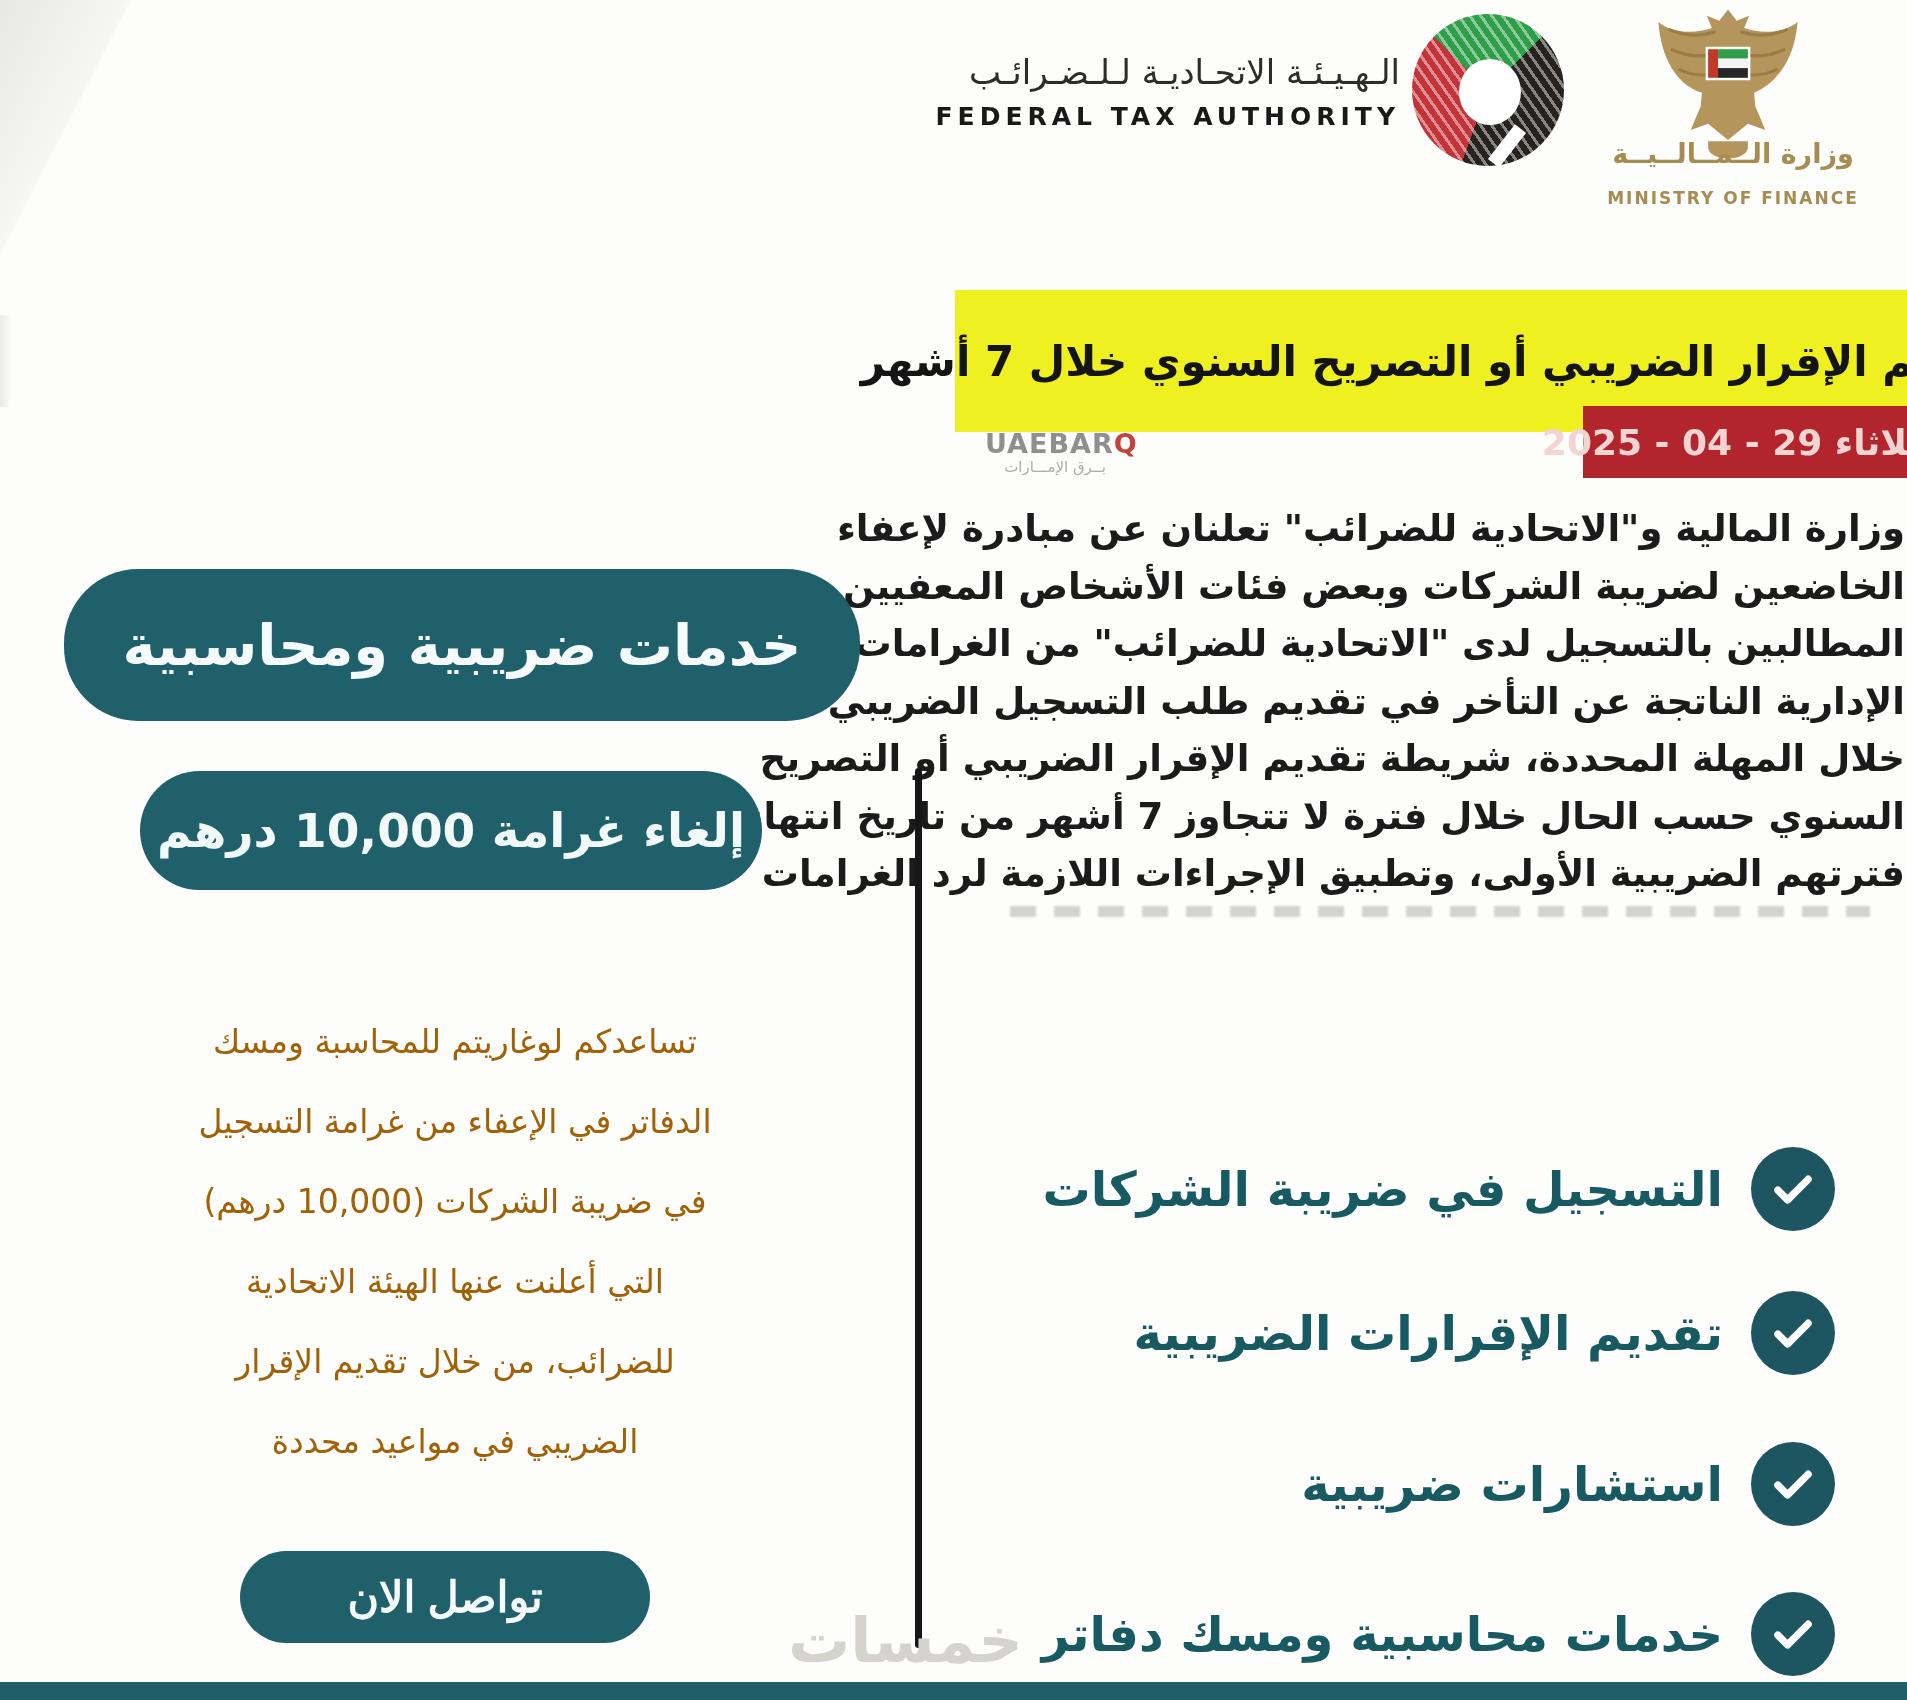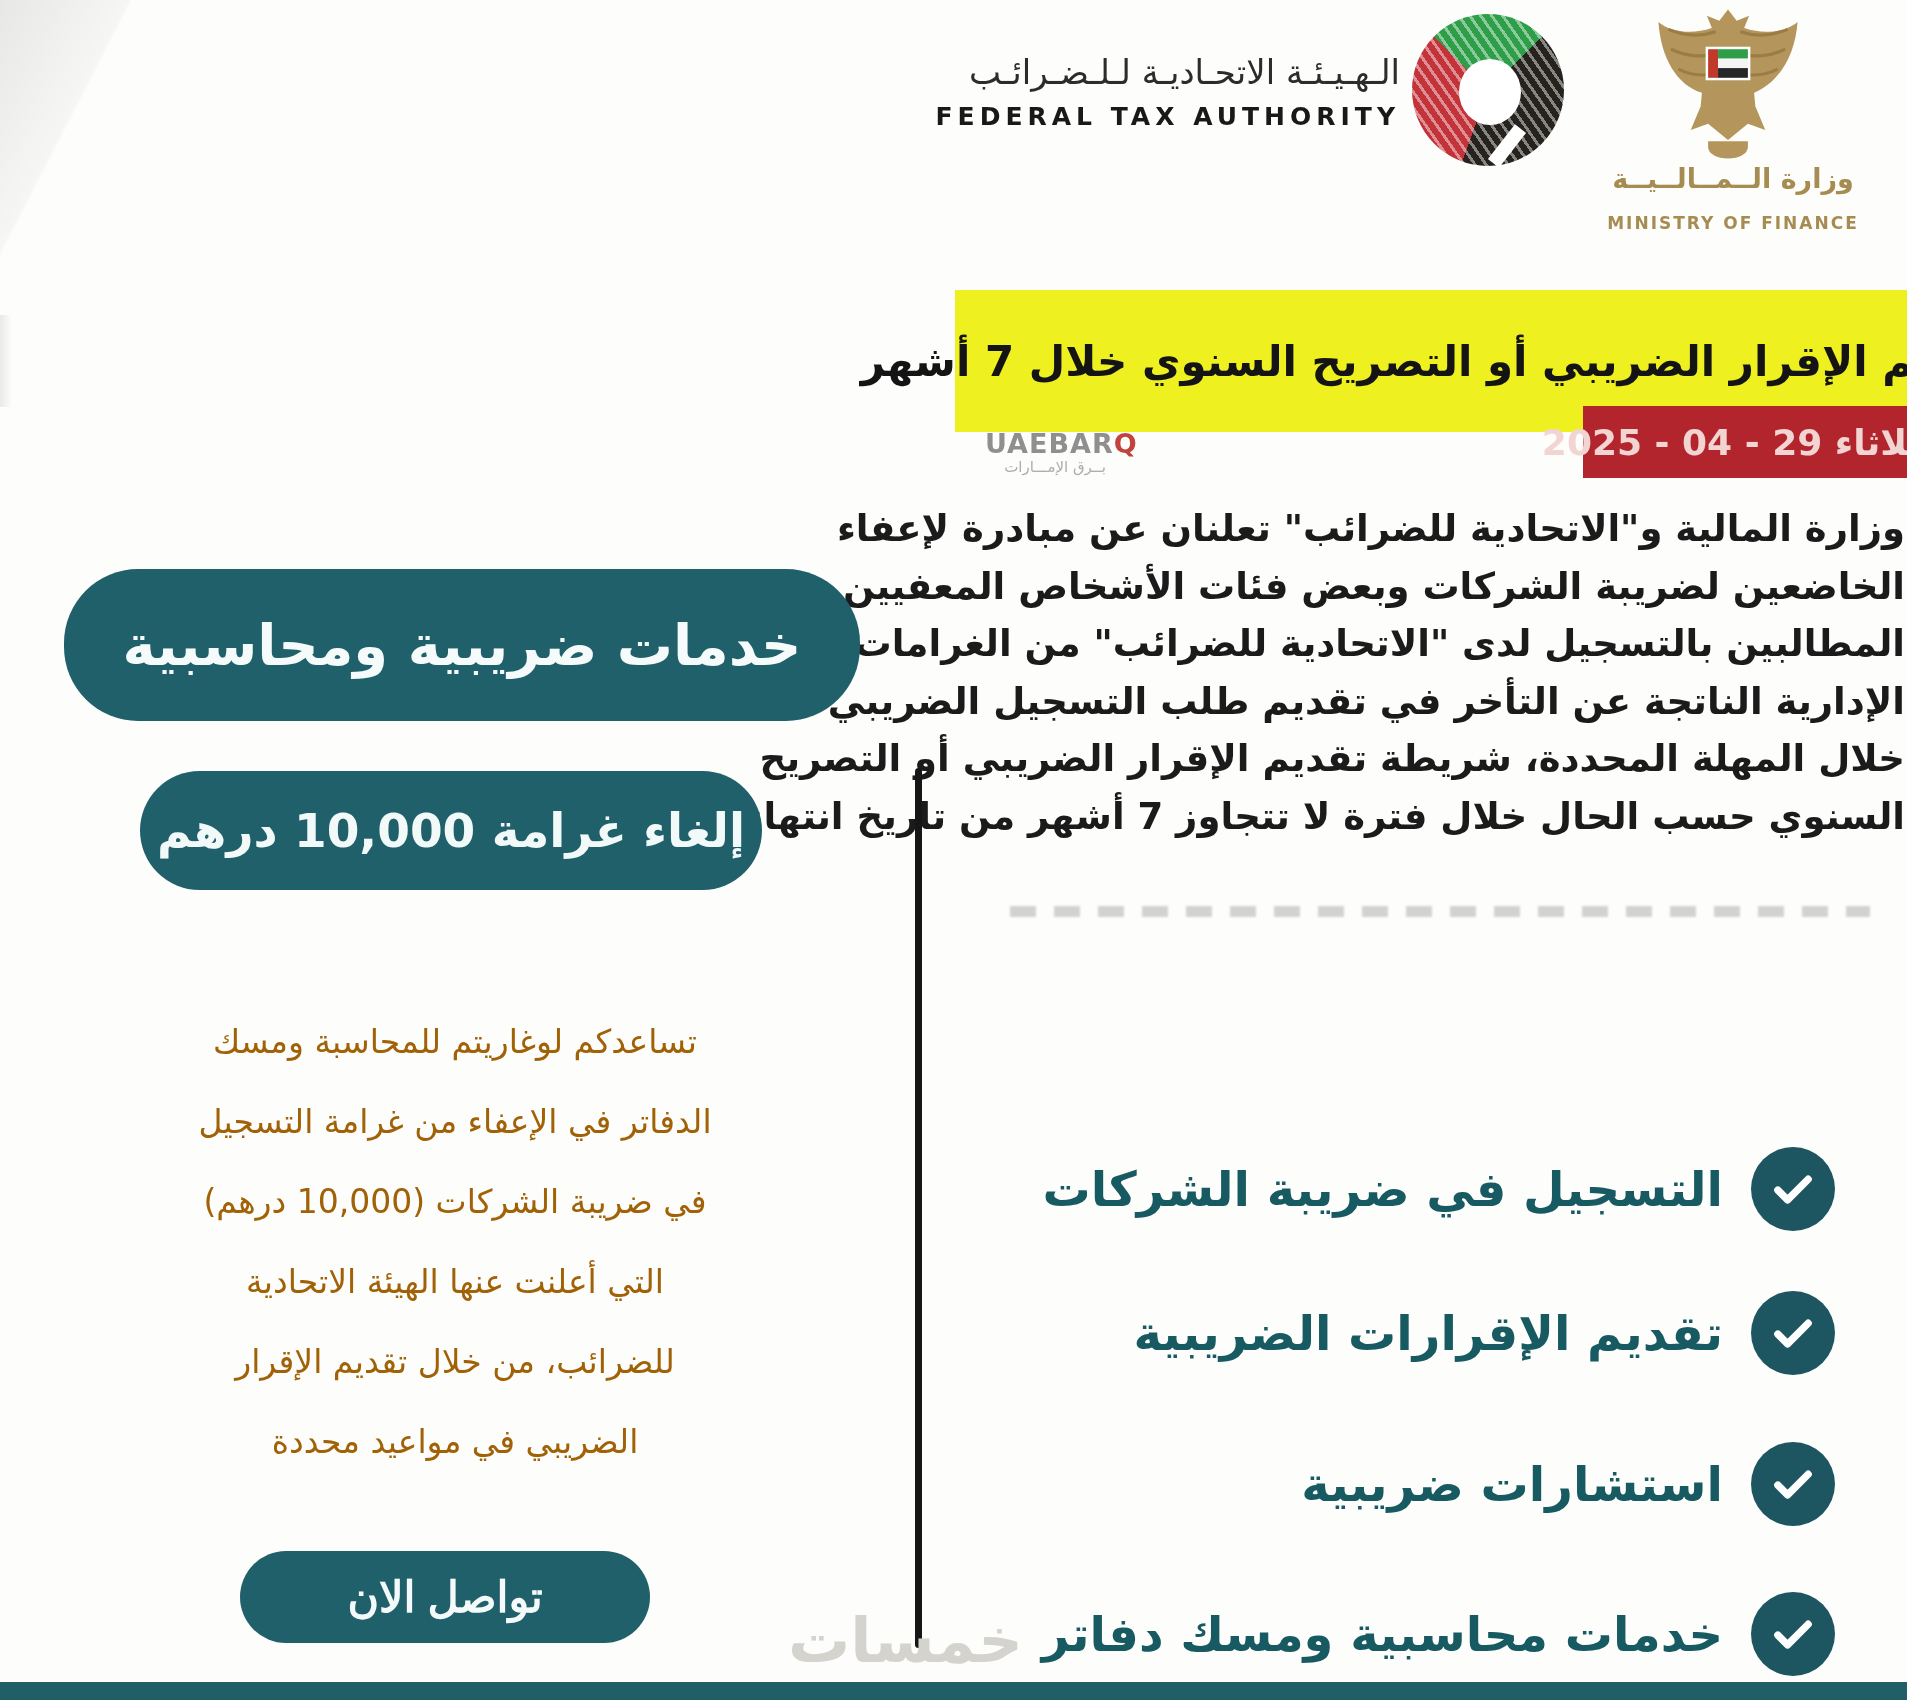--- a/index.html
+++ b/index.html
@@ -23,21 +23,21 @@
   .fta-en{font-size:25px;font-weight:800;color:#191919;letter-spacing:5px;white-space:nowrap;margin-top:6px;direction:ltr;text-align:right;}
   .fta-logo{position:absolute;left:1412px;top:14px;width:152px;height:152px;border-radius:50%;
     background:
       repeating-linear-gradient(55deg,rgba(255,255,255,0) 0 6px,rgba(255,255,255,.45) 6px 9px),
       conic-gradient(from 45deg,#26221e 0 43%,#c2333a 43% 75%,#2f9e49 75% 100%);
   }
   .fta-logo::after{content:"";position:absolute;inset:45px 43px 41px 47px;background:#fff;border-radius:50%;}
   .fta-logo::before{content:"";position:absolute;left:88px;bottom:-2px;width:14px;height:44px;background:#fff;
     transform:rotate(38deg);}
   .falcon{position:absolute;left:1652px;top:2px;width:152px;height:164px;}
-  .ministry-text{position:absolute;left:1568px;top:163px;width:330px;text-align:center;}
+  .ministry-text{position:absolute;left:1568px;top:138px;width:330px;text-align:center;}
   .ministry-ar{font-size:27px;font-weight:700;color:#a68c50;white-space:nowrap;direction:rtl;}
   .ministry-en{font-size:17px;font-weight:800;color:#a68c50;letter-spacing:2px;margin-top:19px;white-space:nowrap;}
   
   .headline{
     position:absolute;left:955px;top:290px;width:952px;height:142px;background:#eff01f;
     display:flex;align-items:center;justify-content:center;direction:rtl;
   }
   .headline span{font-size:42px;font-weight:800;color:#141414;white-space:nowrap;}
   
   .uaebarq{position:absolute;left:985px;top:414px;text-align:center;width:140px;}
@@ -137,20 +137,21 @@
     <span>الثلاثاء 29 - 04 - 2025</span>
   </div>
 
   <div class="body-par">
     <div class="body-line">وزارة المالية و"الاتحادية للضرائب" تعلنان عن مبادرة لإعفاء</div>
     <div class="body-line">الخاضعين لضريبة الشركات وبعض فئات الأشخاص المعفيين</div>
     <div class="body-line">المطالبين بالتسجيل لدى "الاتحادية للضرائب" من الغرامات</div>
     <div class="body-line">الإدارية الناتجة عن التأخر في تقديم طلب التسجيل الضريبي</div>
     <div class="body-line">خلال المهلة المحددة، شريطة تقديم الإقرار الضريبي أو التصريح</div>
     <div class="body-line">السنوي حسب الحال خلال فترة لا تتجاوز 7 أشهر من تاريخ انتهاء</div>
+    <div class="body-line">فترتهم الضريبية الأولى، وتطبيق الإجراءات اللازمة لرد الغرامات</div>
   </div>
   <div class="faded-row"></div>
 
   <div class="divider"></div>
 
   <div class="check-row r2">
     <div class="check-circle">
       <svg viewBox="0 0 24 24">
           <path d="M5 12.5l4.5 4.5L19 7.5" stroke="#ffffff" stroke-width="3.4" fill="none" stroke-linecap="round" stroke-linejoin="round"></path>
         </svg>

